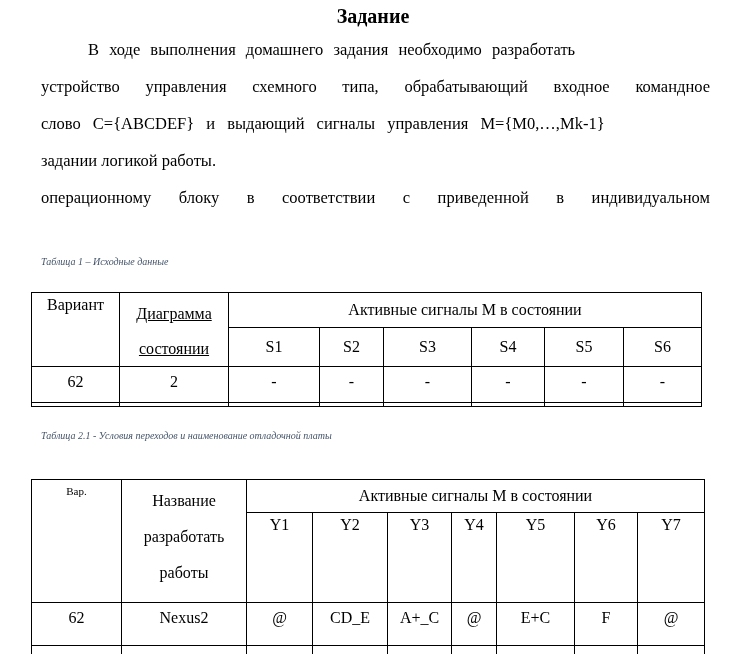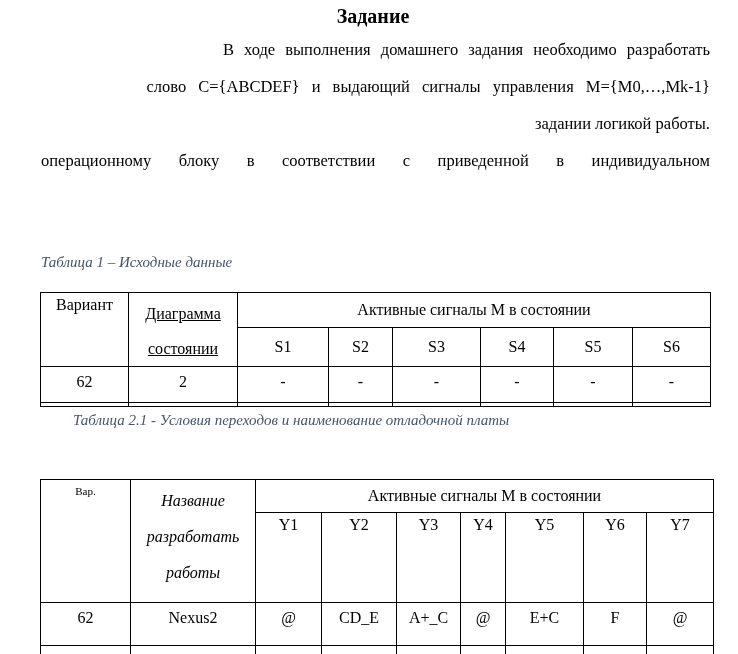--- a/index.html
+++ b/index.html
@@ -5,55 +5,56 @@
   html,body { margin:0; padding:0; background:#ffffff; }
   .page {
     position:relative; width:738px; height:654px; background:#ffffff;
     overflow:hidden; font-family:"Liberation Serif", serif; color:#000000;
   }
   .doc-title {
     position:absolute; top:5px; left:4px; width:738px;
     text-align:center; font-weight:bold; font-size:20px;
   }
   .para { position:absolute; left:41px; top:31px; width:669px; font-size:16.5px; }
-  .ln { height:37px; line-height:37px; white-space:nowrap; overflow:visible;text-align:right; }
+  .ln { height:37px; line-height:37px; white-space:nowrap; overflow:visible; }
   .ln.indent { padding-left:47px; }
   .ln.sp1 { word-spacing:6px; }
   .ln.sp2 { word-spacing:8px; }
   .ln.just { white-space:normal; text-align:justify; text-align-last:justify; }
   .caption {
-    position:absolute; left:41px; font-style:italic; font-size:15px;
+    position:absolute; left:41px; font-style:italic; font-size:10px;
     color:#44546A; line-height:20px; white-space:nowrap;
   }
   #cap1 { top:252px; }
-  #cap2 { top:410px;margin-left:32px; }
-  table { position:absolute; left:40px; border-collapse:collapse; table-layout:fixed; }
+  #cap2 { top:426px; }
+  table { position:absolute; left:31px; border-collapse:collapse; table-layout:fixed; }
   #t1 { top:292px; width:670px; }
   #t2 { top:479px; width:673px; }
   td {
     border:1px solid #000; text-align:center; vertical-align:middle;
     font-size:16px; padding:0; overflow:hidden;
   }
   td.vtop { vertical-align:top; padding-top:3px; }
   td.datacell { vertical-align:top; padding-top:6px; }
   .twoline div { line-height:35px;text-decoration:underline; }
-  .threeline div { line-height:36px;font-style:italic; }
+  .threeline div { line-height:36px; }
   #t2 td.varhead { font-size:11px; vertical-align:top; padding-top:5px; }
   tr.stub td { border-bottom:none; }
   #t1 tr.stub td { border-bottom:1px solid #000; }
 </style>
 </head>
 <body>
 
 <div class="page">
 
   <div class="doc-title">Задание</div>
 
   <div class="para">
     <div class="ln indent sp1">В ходе выполнения домашнего задания необходимо разработать</div>
+    <div class="ln just">устройство управления схемного типа, обрабатывающий входное командное</div>
     <div class="ln sp2">слово C={ABCDEF} и выдающий сигналы управления M={M0,…,Mk-1}</div>
     <div class="ln">задании логикой работы.</div>
     <div class="ln just">операционному блоку в соответствии с приведенной в индивидуальном</div>
   </div>
 
   <div class="caption" id="cap1">Таблица 1 – Исходные данные</div>
 
   <table id="t1">
     <colgroup>
       <col style="width:88px">

